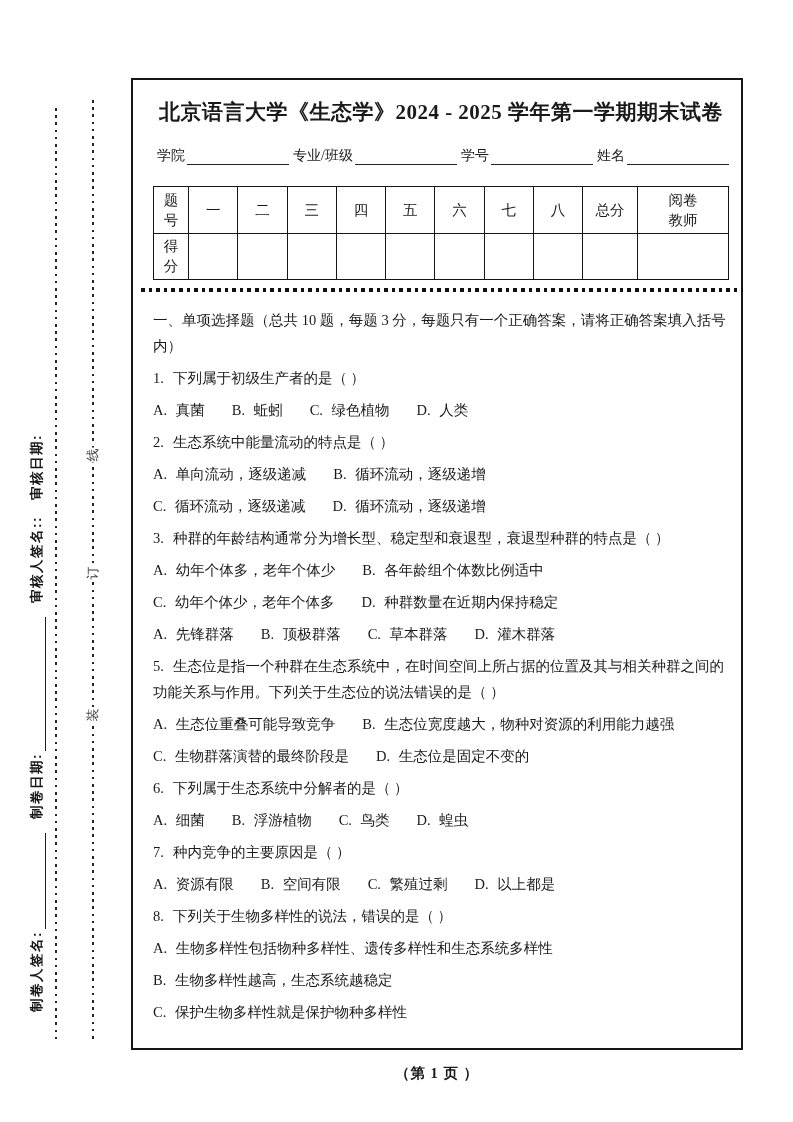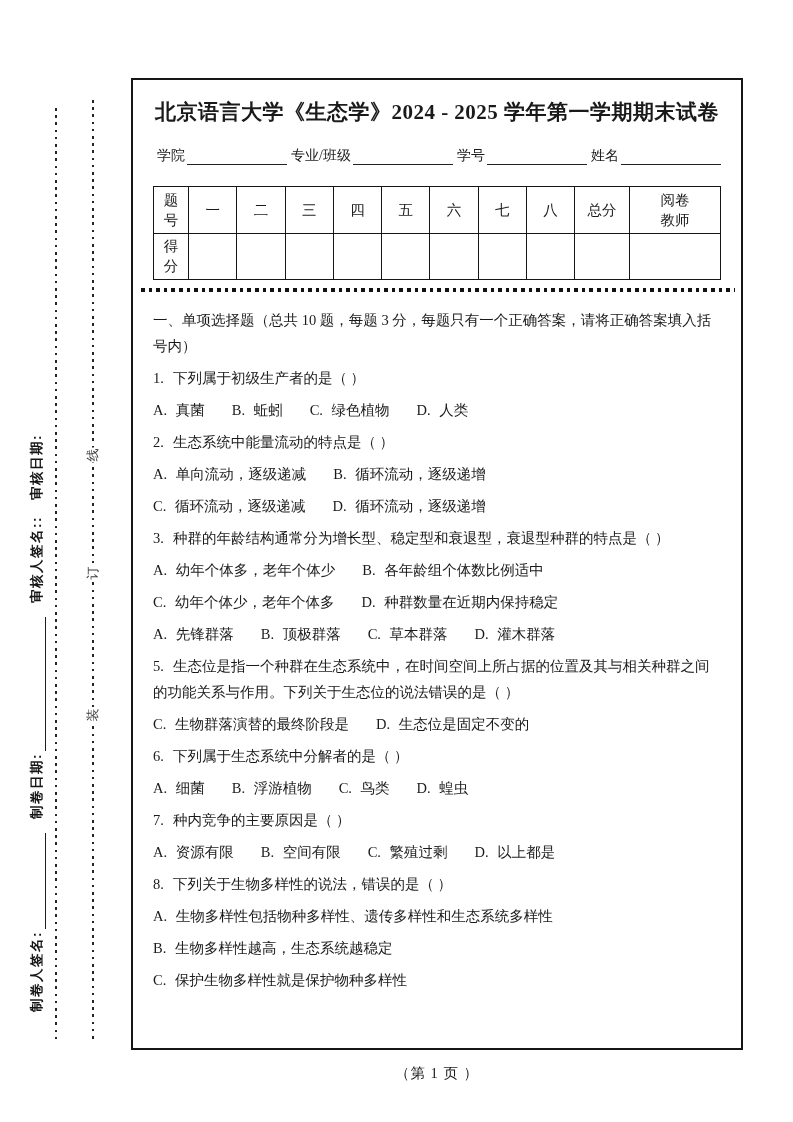--- a/index.html
+++ b/index.html
@@ -64,21 +64,21 @@
   .bind-char.c1 { top: 562px; }
   .bind-char.c2 { top: 704px; }
 
   
   .paper {
     position: absolute;
     left: 131px; top: 78px;
     width: 612px; height: 972px;
     border: 2px solid #161616;
     box-sizing: border-box;
-    padding: 8px 20px 0 20px;
+    padding: 8px 12px 0 20px;
   }
   .title {
     margin: 10px 0 0 0;
     text-align: center;
     font-size: 21px;
     font-weight: 700;
     letter-spacing: 0.5px;
   }
   .fields {
     margin-top: 21px;
@@ -124,21 +124,21 @@
   .q-opts { word-spacing: 5px; }
   .q-opts .opt { margin-right: 27px; }
   .q-opts .opt:last-child { margin-right: 0; }
 
   .footer {
     position: absolute;
     left: 131px; top: 1064px;
     width: 612px;
     text-align: center;
     font-size: 14.5px;
-    font-weight: 400;
+    font-weight: 700;
     letter-spacing: 1px;
   }
 </style>
 </head>
 <body>
 
 <div class="margin-strip" id="margin-strip">
     <span class="m-label">制卷人签名:</span>
     <span class="m-line"></span>
     <span class="m-label">制卷日期:</span>
@@ -221,20 +221,21 @@
         <div class="q">
           <p class="line q-text"><span class="q-num">3.</span>种群的年龄结构通常分为增长型、稳定型和衰退型，衰退型种群的特点是（  ）</p>
           <p class="line q-opts"><span class="opt">A. 幼年个体多，老年个体少</span><span class="opt">B. 各年龄组个体数比例适中</span></p>
           <p class="line q-opts"><span class="opt">C. 幼年个体少，老年个体多</span><span class="opt">D. 种群数量在近期内保持稳定</span></p>
         </div>
         <div class="q">
           <p class="line q-opts"><span class="opt">A. 先锋群落</span><span class="opt">B. 顶极群落</span><span class="opt">C. 草本群落</span><span class="opt">D. 灌木群落</span></p>
         </div>
         <div class="q">
           <p class="line q-text"><span class="q-num">5.</span>生态位是指一个种群在生态系统中，在时间空间上所占据的位置及其与相关种群之间的功能关系与作用。下列关于生态位的说法错误的是（  ）</p>
+          <p class="line q-opts"><span class="opt">A. 生态位重叠可能导致竞争</span><span class="opt">B. 生态位宽度越大，物种对资源的利用能力越强</span></p>
           <p class="line q-opts"><span class="opt">C. 生物群落演替的最终阶段是</span><span class="opt">D. 生态位是固定不变的</span></p>
         </div>
         <div class="q">
           <p class="line q-text"><span class="q-num">6.</span>下列属于生态系统中分解者的是（  ）</p>
           <p class="line q-opts"><span class="opt">A. 细菌</span><span class="opt">B. 浮游植物</span><span class="opt">C. 鸟类</span><span class="opt">D. 蝗虫</span></p>
         </div>
         <div class="q">
           <p class="line q-text"><span class="q-num">7.</span>种内竞争的主要原因是（  ）</p>
           <p class="line q-opts"><span class="opt">A. 资源有限</span><span class="opt">B. 空间有限</span><span class="opt">C. 繁殖过剩</span><span class="opt">D. 以上都是</span></p>
         </div>

